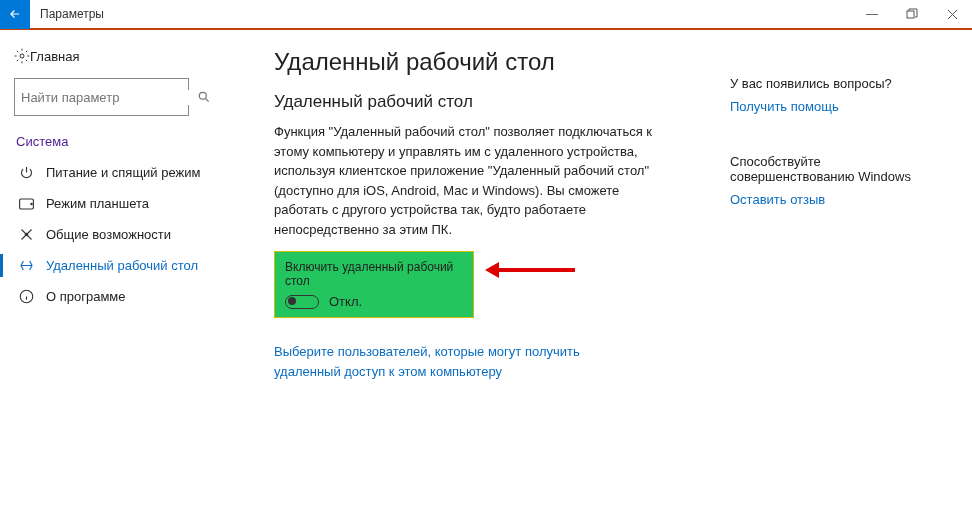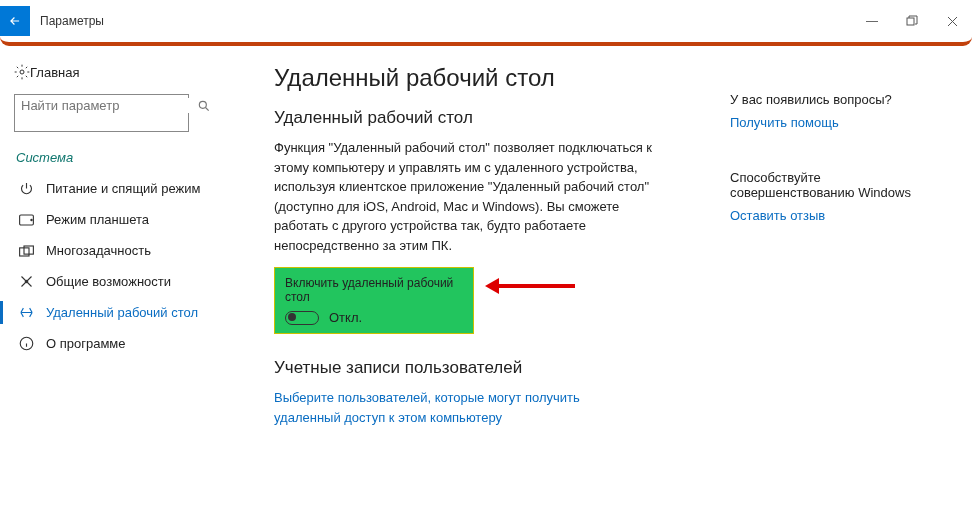--- a/index.html
+++ b/index.html
@@ -1,27 +1,27 @@
 <!DOCTYPE html>
 <html><head>
 <meta charset="utf-8">
 <style>
 * { margin: 0; padding: 0; box-sizing: border-box; }
 body { font-family: "Segoe UI", Tahoma, sans-serif; font-size: 13px; color: #222; background: #fff; width: 972px; height: 516px; overflow: hidden; }
-.titlebar { display: flex; align-items: center; height: 46px; border-bottom: 4px solid #c2410c; border-radius: 9px; }
+.titlebar { display: flex; align-items: center; height: 30px; border-bottom: 2px solid #c2410c; }
 .back-btn { width: 30px; height: 30px; background: #0078d7; color: #fff; display: flex; align-items: center; justify-content: center; font-size: 16px; }
 .title { margin-left: 10px; font-size: 12px; color: #333; }
 .win-controls { margin-left: auto; display: flex; }
 .win-btn { width: 40px; height: 30px; display: flex; align-items: center; justify-content: center; font-size: 12px; color: #555; position: relative; }
 .content { display: flex; height: calc(100% - 30px); }
 .sidebar { width: 250px; padding: 12px 0 0 14px; }
 .home-row { display: flex; align-items: center; gap: 0; padding: 6px 0 14px 0; }
-.search-box { display: flex; align-items: flex-end; width: 175px; height: 30px; border: 1px solid #888; padding: 18px 6px; }
+.search-box { display: flex; align-items: center; width: 175px; height: 30px; border: 1px solid #888; padding: 18px 6px; }
 .search-box input { border: none; outline: none; flex: 1; font-size: 13px; color: #666; }
-.section-label { color: #0f766e; font-size: 13px; margin: 18px 0 8px 2px; font-style: italic; }
+.section-label { color: #4c1d95; font-size: 13px; margin: 18px 0 8px 2px; }
 .nav-item { display: flex; align-items: center; gap: 12px; padding: 8px 4px; font-size: 13px; color: #222; position: relative; }
 .nav-item.active { color: #0a6dc2; }
 .nav-item.active::before { content: ""; position: absolute; left: -14px; top: 4px; bottom: 4px; width: 3px; background: #0a6dc2; }
 .nav-icon { width: 16px; display: inline-flex; align-items: center; justify-content: center; color: #333; }
 .nav-item.active .nav-icon { color: #0a6dc2; }
 .main { flex: 1; padding: 18px 24px 0 24px; max-width: 480px; }
 h1 { font-weight: 400; font-size: 24px; margin-bottom: 16px; }
 h2 { font-weight: 400; font-size: 17px; margin-bottom: 10px; }
 .desc { font-size: 13px; color: #222; line-height: 1.5; margin-bottom: 12px; max-width: 400px; }
 .highlight-box { background: #22c55e; border: 1px solid #ccc000; padding: 8px 10px; width: 200px; margin: 6px 0 24px 0; position: relative; }
@@ -98,29 +98,20 @@
       <span class="nav-icon">
           <svg width="15" height="12" viewBox="0 0 24 18" fill="none" stroke="#333" stroke-width="1.8">
             <rect x="1" y="1" width="22" height="16" rx="2"></rect>
             <circle cx="20" cy="9" r="1" fill="#333"></circle>
           </svg>
         </span>
       <span>Режим планшета</span>
     </div>
     <div class="nav-item">
       <span class="nav-icon">
-          <svg width="15" height="12" viewBox="0 0 24 18" fill="none" stroke="#333" stroke-width="1.8">
-            <rect x="1" y="4" width="15" height="13"></rect>
-            <rect x="8" y="1" width="15" height="13"></rect>
-          </svg>
-        </span>
-      <span>Многозадачность</span>
-    </div>
-    <div class="nav-item">
-      <span class="nav-icon">
           <svg width="15" height="15" viewBox="0 0 24 24" fill="none" stroke="#333" stroke-width="1.8">
             <path d="M4 4l16 16M4 20L20 4"></path>
             <circle cx="12" cy="12" r="2" fill="#333"></circle>
           </svg>
         </span>
       <span>Общие возможности</span>
     </div>
     <div class="nav-item active">
       <span class="nav-icon">
           <svg width="15" height="15" viewBox="0 0 24 24" fill="none" stroke="#0a6dc2" stroke-width="1.8">
@@ -147,21 +138,20 @@
 
     <div class="highlight-box">
       <div class="toggle-label">Включить удаленный рабочий стол</div>
       <div class="toggle-row">
         <div class="toggle"></div>
         <span class="toggle-state">Откл.</span>
       </div>
       <div class="arrow"></div>
     </div>
 
-    <h2>Учетные записи пользователей</h2>
     <p class="link" style="max-width:360px; line-height:1.5;">Выберите пользователей, которые могут получить удаленный доступ к этом компьютеру</p>
   </div>
 
   <div class="rightcol">
     <div class="q-block">
       <div class="q-title">У вас появились вопросы?</div>
       <div class="link">Получить помощь</div>
     </div>
     <div class="q-block">
       <div class="q-title">Способствуйте совершенствованию Windows</div>

